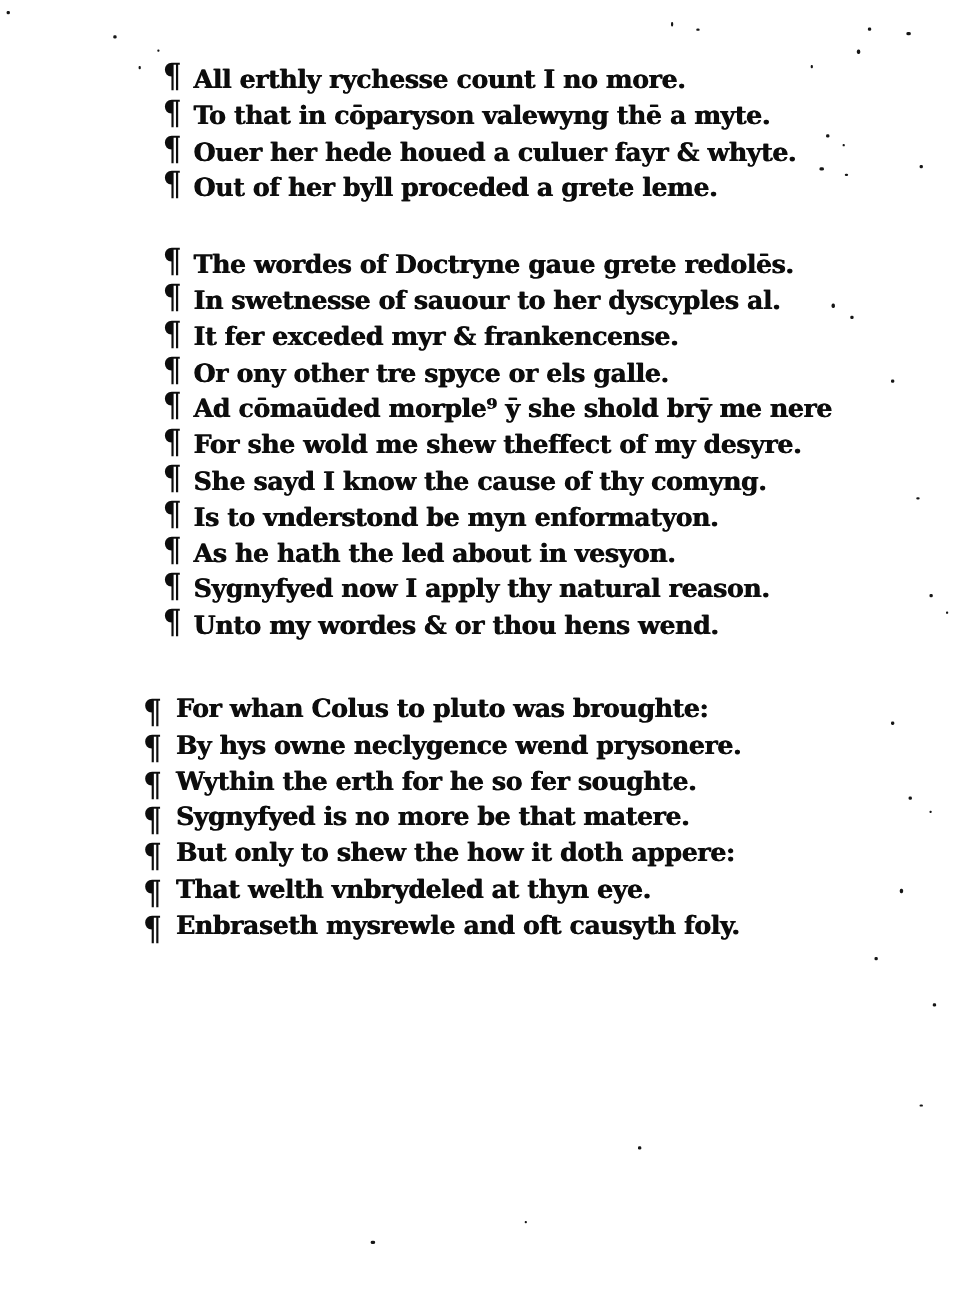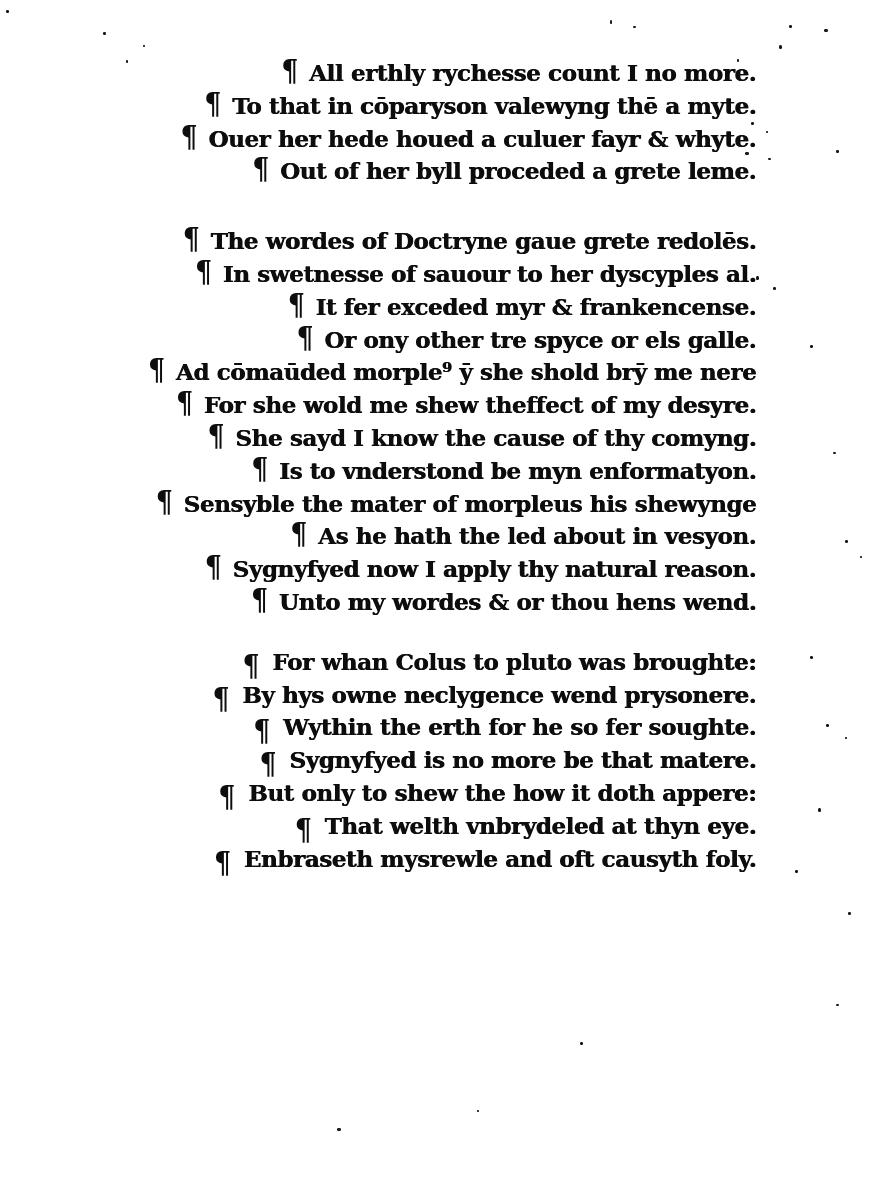--- a/index.html
+++ b/index.html
@@ -9,24 +9,24 @@
     background:#ffffff;
     position:relative;
     overflow:hidden;
     font-family:"DejaVu Serif", serif;
   }
   .scan-page{position:absolute;inset:0;background:#ffffff;}
   .text-block{
     position:absolute;left:148px;top:58px;
     color:#0d0d0d;
   }
-  .stanza{margin:0;text-align:right;}
+  .stanza{margin:0;}
   .stanza-1{margin-bottom:37px;}
   .stanza-2{}
-  .stanza-3{margin-bottom:27px;}
+  .stanza-3{margin-bottom:43px;}
   .line{
     height:32.8px;
     white-space:nowrap;
     font-size:23px;
     font-weight:bold;
     letter-spacing:-0.4px;
   }
   .pilcrow{
     display:inline-block;
     margin-right:11px;
@@ -66,21 +66,20 @@
       <div class="line"><span class="pilcrow">¶</span><span class="vtext">In swetnesse of sauour to her dyscyples al.</span></div>
       <div class="line"><span class="pilcrow">¶</span><span class="vtext">It fer exceded myr &amp; frankencense.</span></div>
       <div class="line"><span class="pilcrow">¶</span><span class="vtext">Or ony other tre spyce or els galle.</span></div>
       <div class="line"><span class="pilcrow">¶</span><span class="vtext">Ad cōmaūded morple⁹ ȳ she shold brȳ me nere</span></div>
       <div class="line"><span class="pilcrow">¶</span><span class="vtext">For she wold me shew theffect of my desyre.</span></div>
     </div>
 
     <div class="stanza stanza-3">
       <div class="line"><span class="pilcrow">¶</span><span class="vtext">She sayd I know the cause of thy comyng.</span></div>
       <div class="line"><span class="pilcrow">¶</span><span class="vtext">Is to vnderstond be myn enformatyon.</span></div>
-      <div class="line"><span class="pilcrow">¶</span><span class="vtext">Sensyble the mater of morpleus his shewynge</span></div>
       <div class="line"><span class="pilcrow">¶</span><span class="vtext">As he hath the led about in vesyon.</span></div>
       <div class="line"><span class="pilcrow">¶</span><span class="vtext">Sygnyfyed now I apply thy natural reason.</span></div>
       <div class="line"><span class="pilcrow">¶</span><span class="vtext">Unto my wordes &amp; or thou hens wend.</span></div>
     </div>
 
     <div class="stanza stanza-4">
       <div class="line"><span class="pilcrow">¶</span><span class="vtext">For whan Colus to pluto was broughte:</span></div>
       <div class="line"><span class="pilcrow">¶</span><span class="vtext">By hys owne neclygence wend prysonere.</span></div>
       <div class="line"><span class="pilcrow">¶</span><span class="vtext">Wythin the erth for he so fer soughte.</span></div>
       <div class="line"><span class="pilcrow">¶</span><span class="vtext">Sygnyfyed is no more be that matere.</span></div>

